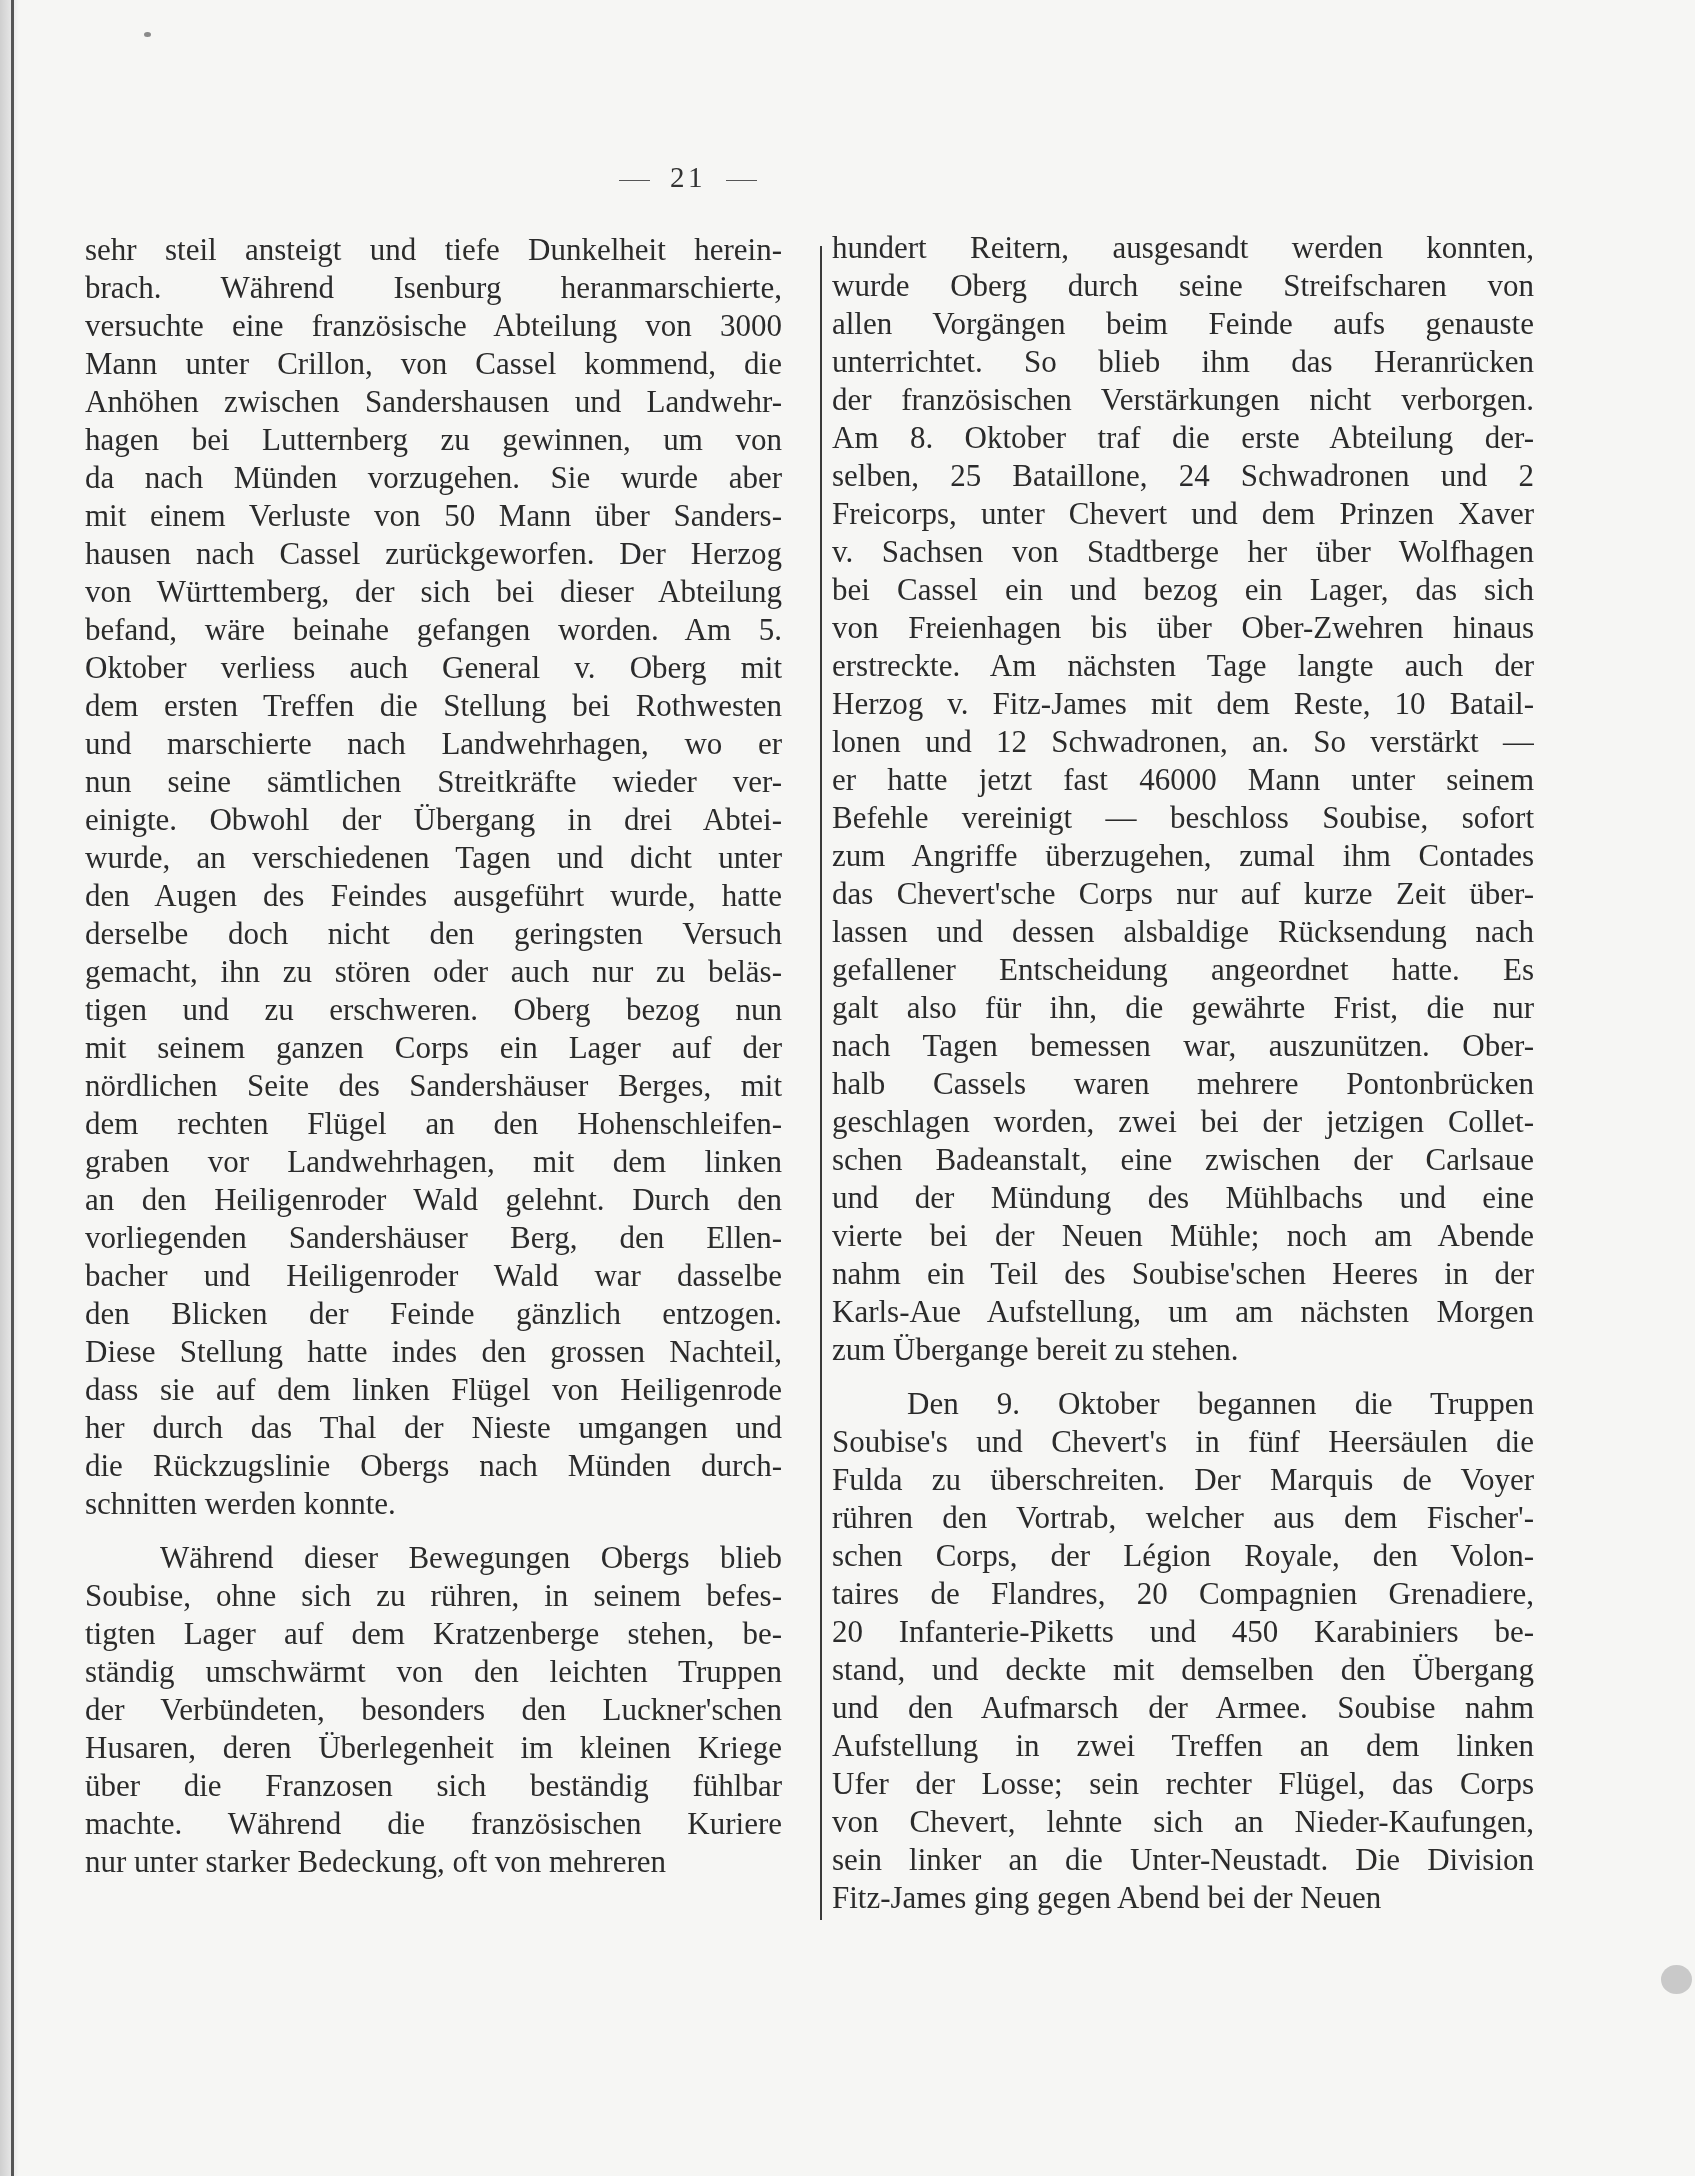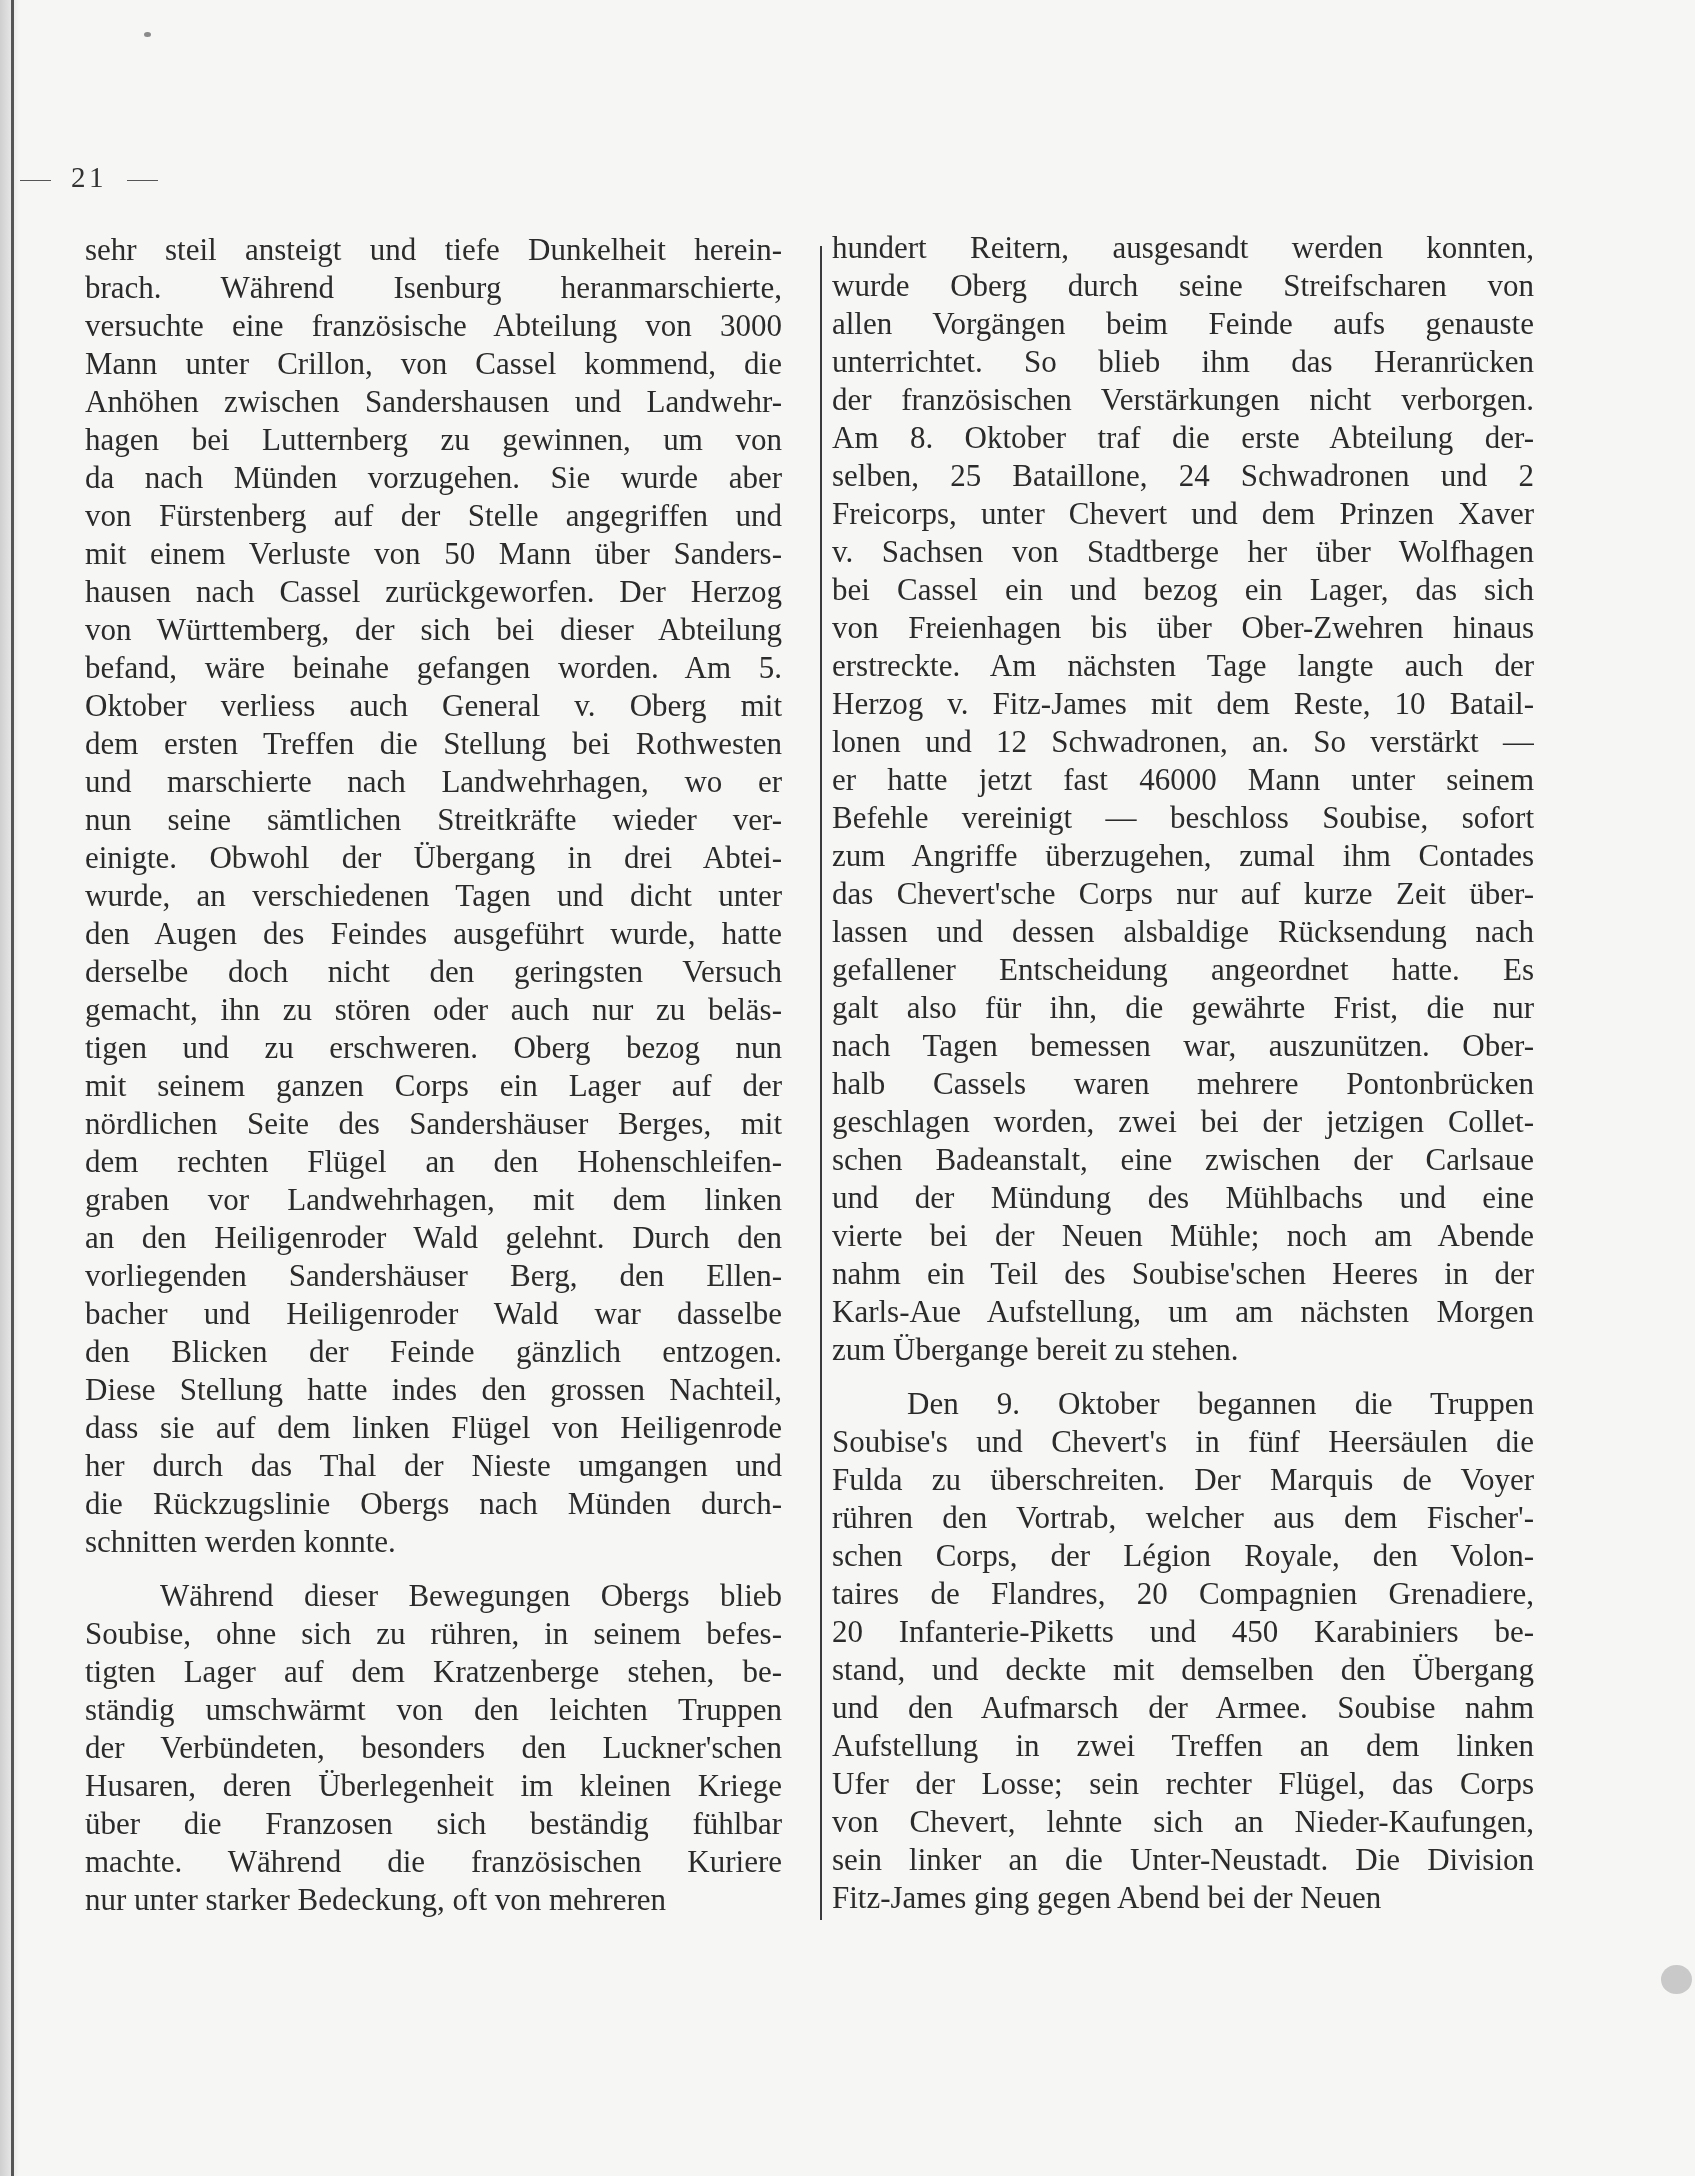--- a/index.html
+++ b/index.html
@@ -11,21 +11,21 @@
   }
   .gutter {
     position: absolute; left: 0; top: 0; width: 18.6px; height: 2176px;
     background: linear-gradient(to right, #cfcfcf 0%, #e6e6e6 60%, #f6f6f4 100%);
   }
   .gutter-line {
     position: absolute; left: 11px; top: 0; width: 2.5px; height: 2176px; background: #555;
   }
   .speck { position: absolute; border-radius: 50%; background: #b8b8b8; }
   .page-number {
-    position: absolute; top: 161px; left: 0; width: 1376px; 
+    position: absolute; top: 161px; left: 0; width: 1376px; text-align: center;
     font-size: 29px; letter-spacing: 3.4px; color: #333;
   }
   .page-number .dash { display: inline-block; width: 30.5px; border-top: 1.7px solid #555; vertical-align: middle; margin: 0 20.3px; }
   .col-rule {
     position: absolute; left: 820px; top: 246px; width: 1.7px; height: 1674px; background: #3a3a3a;
   }
   .column {
     position: absolute; top: 231px; font-size: 31px; line-height: 38px;
   }
   .column.left { left: 85px; width: 697px; }
@@ -53,21 +53,20 @@
 <div class="col-rule"></div>
 
 <div class="column left" id="left-col">
     <span class="line">sehr steil ansteigt und tiefe Dunkelheit herein-</span>
     <span class="line">brach. Während Isenburg heranmarschierte,</span>
     <span class="line">versuchte eine französische Abteilung von 3000</span>
     <span class="line">Mann unter Crillon, von Cassel kommend, die</span>
     <span class="line">Anhöhen zwischen Sandershausen und Landwehr-</span>
     <span class="line">hagen bei Lutternberg zu gewinnen, um von</span>
     <span class="line">da nach Münden vorzugehen. Sie wurde aber</span>
-    <span class="line">von Fürstenberg auf der Stelle angegriffen und</span>
     <span class="line">mit einem Verluste von 50 Mann über Sanders-</span>
     <span class="line">hausen nach Cassel zurückgeworfen. Der Herzog</span>
     <span class="line">von Württemberg, der sich bei dieser Abteilung</span>
     <span class="line">befand, wäre beinahe gefangen worden. Am 5.</span>
     <span class="line">Oktober verliess auch General v. Oberg mit</span>
     <span class="line">dem ersten Treffen die Stellung bei Rothwesten</span>
     <span class="line">und marschierte nach Landwehrhagen, wo er</span>
     <span class="line">nun seine sämtlichen Streitkräfte wieder ver-</span>
     <span class="line">einigte. Obwohl der Übergang in drei Abtei-</span>
     <span class="line">wurde, an verschiedenen Tagen und dicht unter</span>

